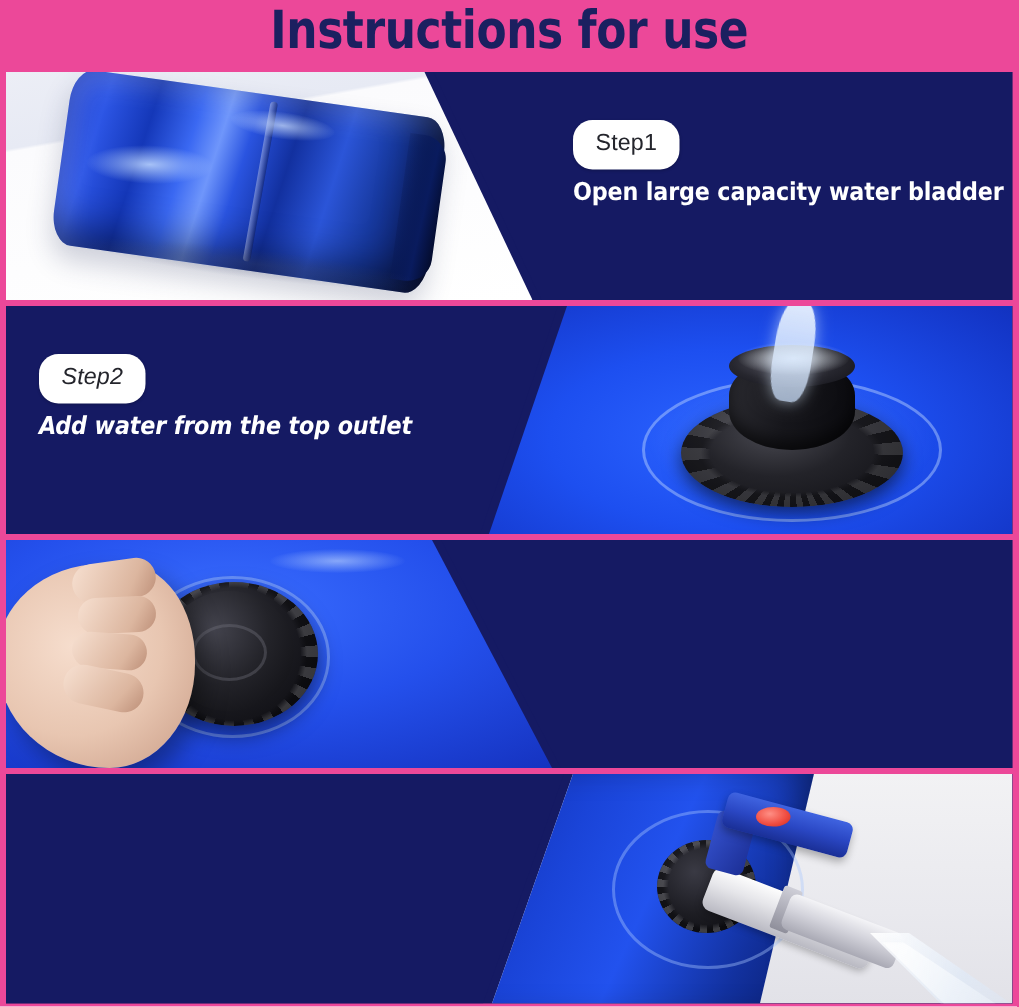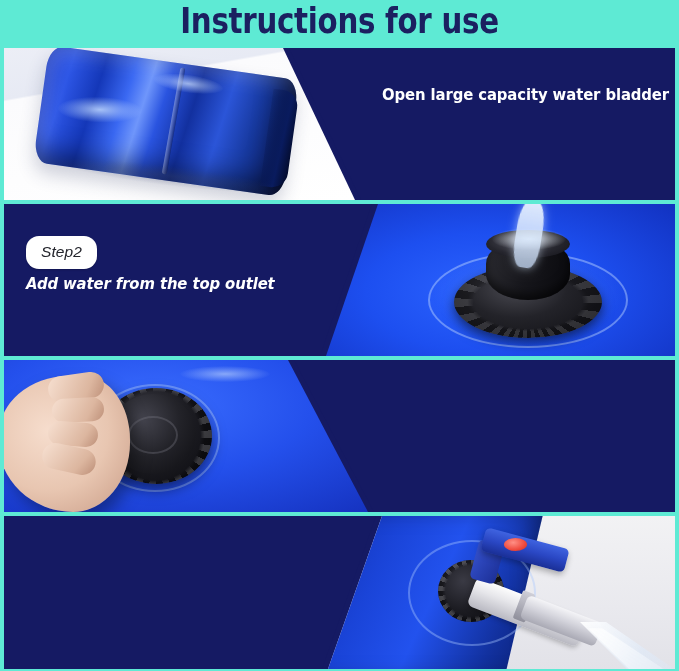--- a/index.html
+++ b/index.html
@@ -7,21 +7,21 @@
     width: 679px;
     height: 671px;
     background: #ffffff;
     font-family: "Liberation Sans", sans-serif;
     overflow: hidden;
   }
   .page {
     position: relative;
     width: 679px;
     height: 671px;
-    background: #5eead4;
+    background: #ec4899;
   }
 
   
   .title {
     position: absolute;
     top: -2px;
     left: 0;
     width: 679px;
     height: 46px;
     line-height: 46px;
@@ -399,20 +399,21 @@
         <div class="b-main"></div>
         <div class="b-fold"></div>
         <div class="b-hl1"></div>
         <div class="b-hl2"></div>
         <div class="b-edge"></div>
       </div>
       <div class="b-shadow"></div>
     </div>
     <div class="half panel"></div>
     <div class="textblock">
+      <div class="step-pill">Step1</div>
       <div class="step-desc">Open large capacity water bladder</div>
     </div>
   </div>
 
   <div class="row" id="row2">
     <div class="half panel"></div>
     <div class="half photo ph2">
       <div class="ring"></div>
       <div class="flange"></div>
       <div class="teeth"></div>

